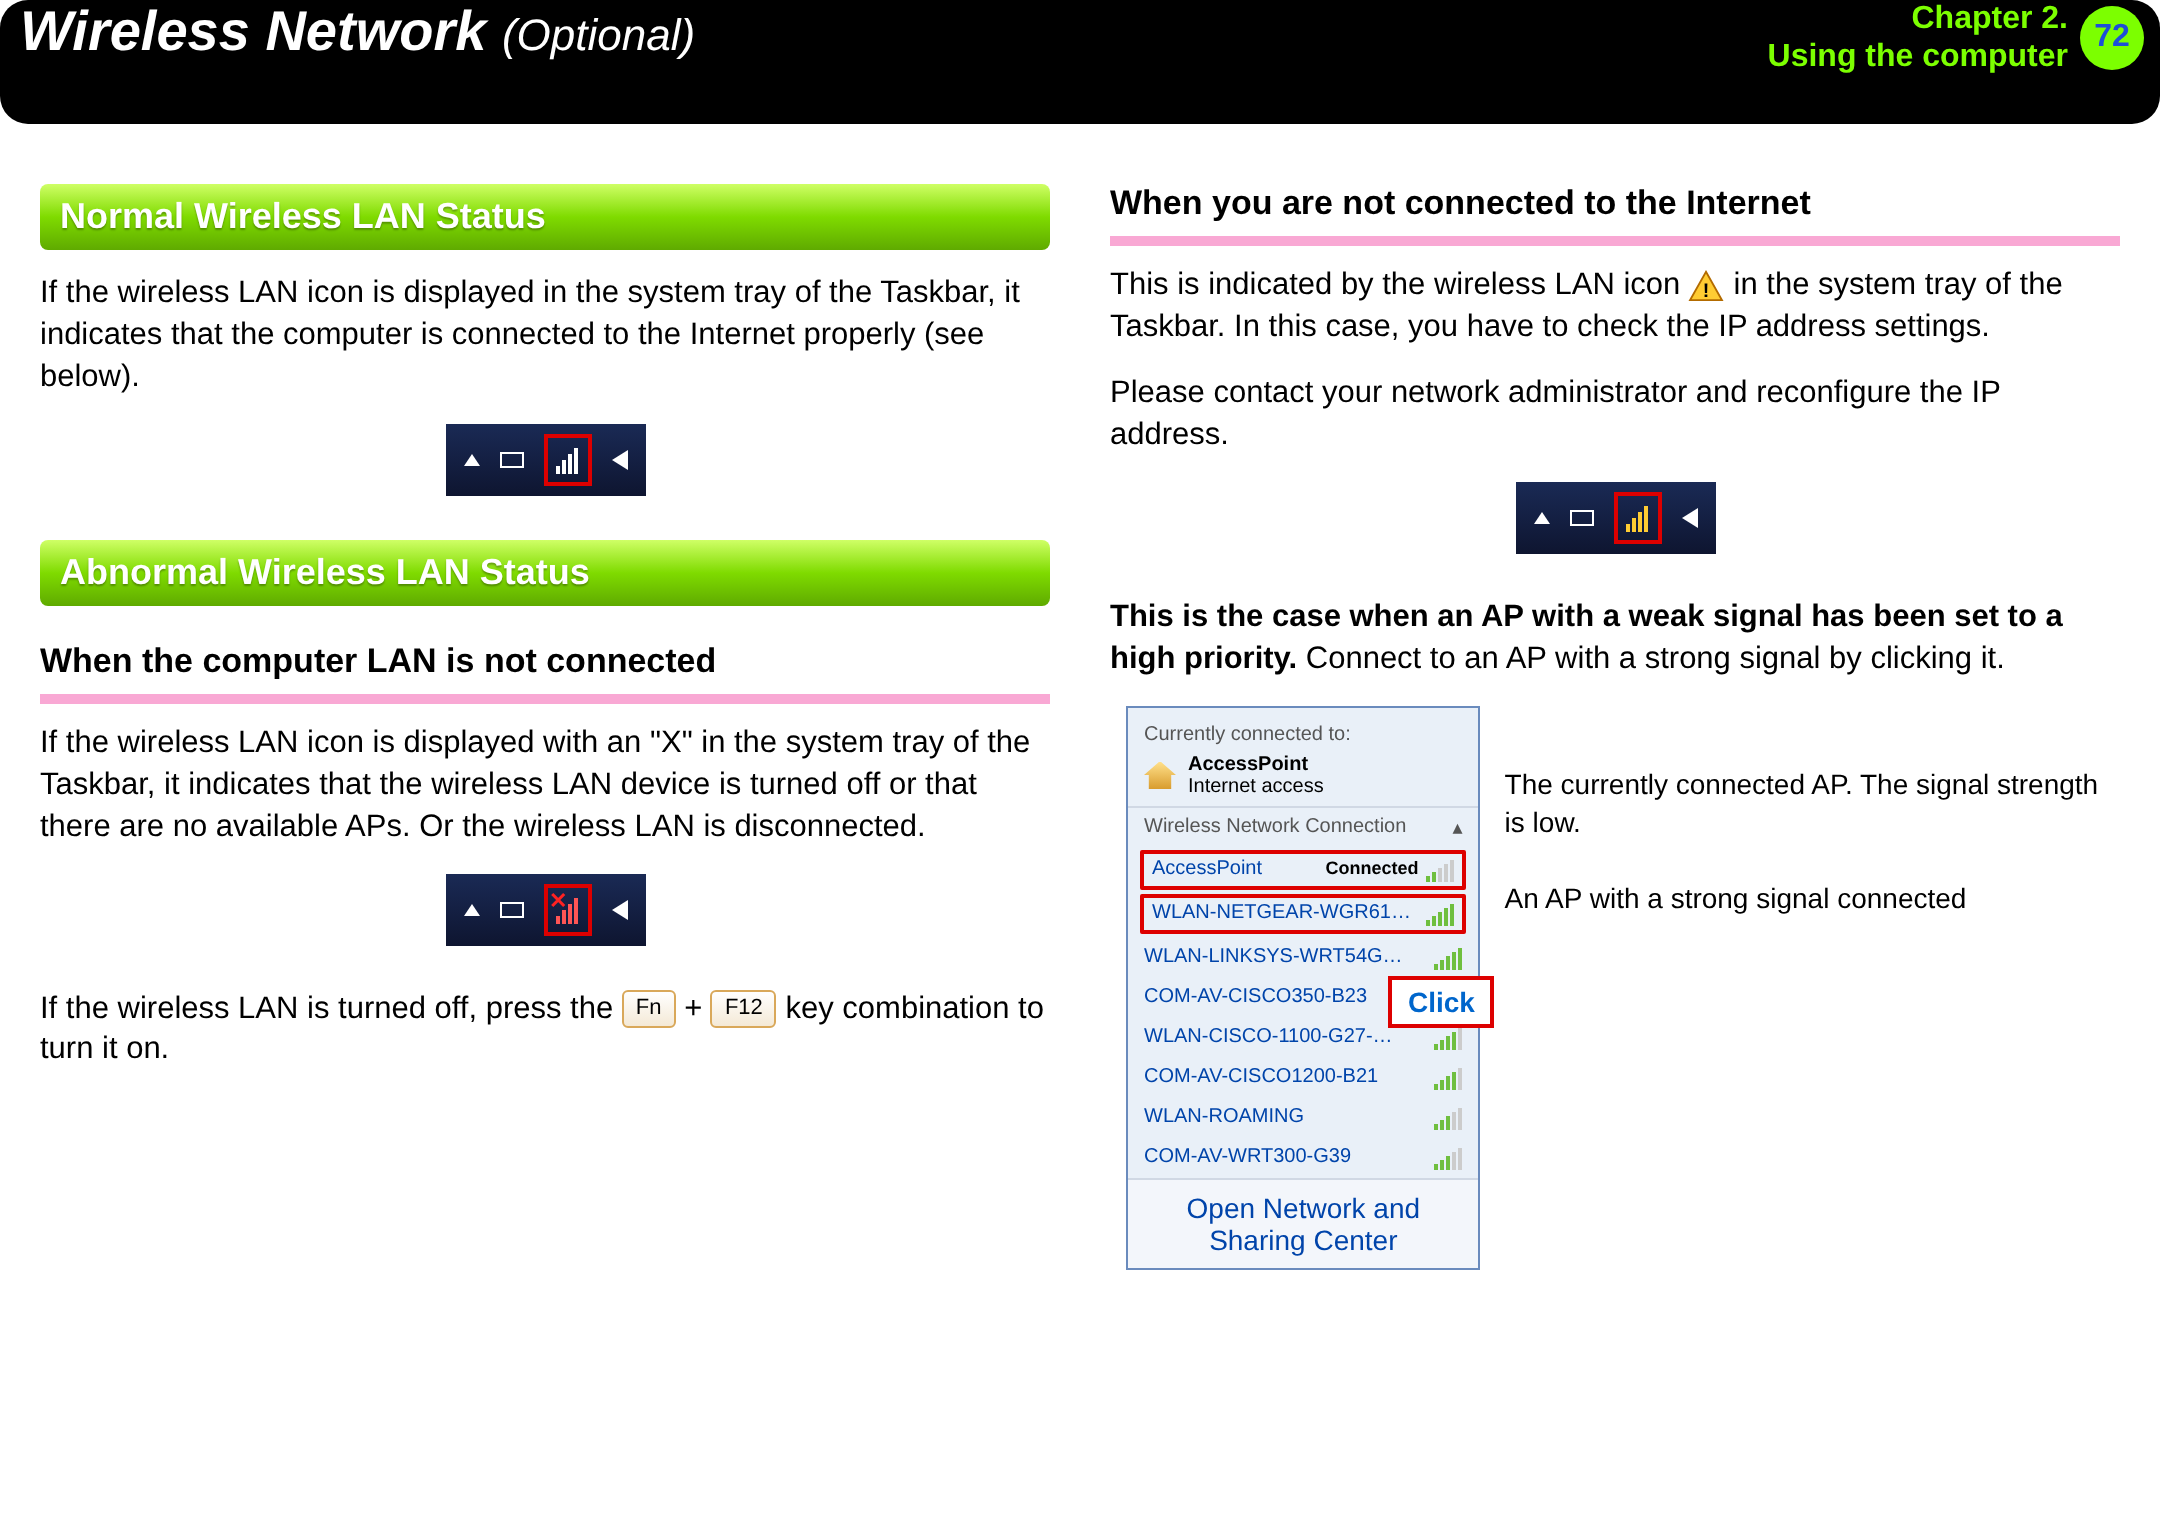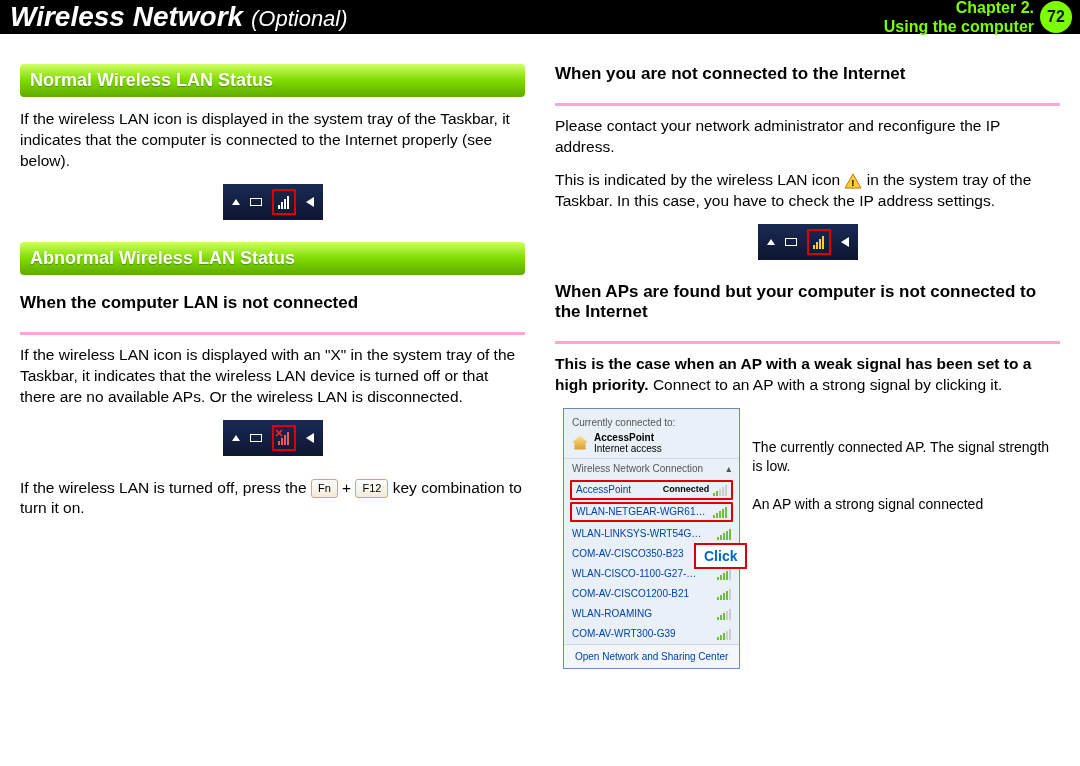--- a/index.html
+++ b/index.html
@@ -6,25 +6,26 @@
   body {
     font-family: "Segoe UI", "Myriad Pro", Arial, sans-serif;
     width: 1080px;
     height: 766px;
     background: #fff;
     overflow: hidden;
   }
   .header {
     background: #000;
     color: #fff;
-    height: 34px;
-    display: flex;
-    align-items: center;
+    height: 62px;
+    display: flex;
+    align-items: flex-start;
     justify-content: space-between;
     padding: 0 0 0 10px;
+    border-radius: 14px;
   }
   .header-title {
     font-size: 28px;
     font-weight: bold;
     font-style: italic;
   }
   .header-title .optional {
     font-weight: normal;
     font-size: 22px;
   }
@@ -35,21 +36,21 @@
     font-size: 16px;
   }
   .chapter-info {
     text-align: right;
     color: #7cff00;
     line-height: 1.2;
     font-weight: bold;
   }
   .page-badge {
     background: #7cff00;
-    color: #0f172a;
+    color: #1d4ed8;
     border-radius: 50%;
     width: 32px;
     height: 32px;
     display: flex;
     align-items: center;
     justify-content: center;
     font-weight: bold;
     margin-right: 8px;
   }
   .content {
@@ -67,22 +68,22 @@
     font-weight: bold;
     font-size: 18px;
     padding: 6px 10px;
     border-radius: 4px;
     margin-bottom: 12px;
     text-shadow: 0 1px 1px rgba(0,0,0,.3);
   }
   .sub-header {
     font-size: 17px;
     font-weight: bold;
-    border-bottom: 3px solid #f9a8d4;
-    padding-bottom: 19px;
+    border-bottom: 5px solid #f9a8d4;
+    padding-bottom: 6px;
     margin: 18px 0 10px 0;
   }
   p {
     font-size: 15.5px;
     line-height: 1.35;
     margin-bottom: 12px;
   }
   .tray {
     width: 100px;
     height: 36px;
@@ -152,21 +153,21 @@
     display:flex;justify-content:space-between;align-items:center;
     padding:4px 8px;
     color:#0044aa;
   }
   .wifi-row.boxed{
     margin:2px 6px; border:2px solid #d00; border-radius:1px; padding:2px 4px;
   }
   .wifi-row .name{white-space:nowrap;overflow:hidden;text-overflow:ellipsis;max-width:130px;}
   .wifi-row .status{font-weight:bold;font-size:9px;color:#000}
   .wifi-popup .footer{
-    text-align:center;color:#0044aa;font-size:10px;padding:6px;border-top:1px solid #d0d8e4;background:#f3f6fb;
+    text-align:center;color:#0044aa;font-size:14px;padding:6px;border-top:1px solid #d0d8e4;background:#f3f6fb;
   }
   .click-badge{
     position:absolute;
     left:130px; top:134px;
     background:#fff;border:2px solid #d00;color:#06c;font-weight:bold;
     padding:3px 8px;font-size:14px;
   }
   .popup-wrap{display:flex;align-items:flex-start;gap:12px;margin-top:8px}
   .annot{font-size:14px;line-height:1.4;padding-top:30px}
   .annot .line1{border-left:2px solid #d00;margin-left:-14px;padding-left:12px}
@@ -231,47 +232,46 @@
       <span>If the wireless LAN is turned off, press the</span>
       <span class="key">Fn</span>
       <span>+</span>
       <span class="key">F12</span>
       <span> key combination to turn it on.</span>
     </p>
   </div>
 
   <div class="col">
     <div class="sub-header" style="margin-top:0">When you are not connected to the Internet</div>
-    <p>Please contact your network administrator and reconfigure the IP address.</p>
     <p>
       <span>This is indicated by the wireless LAN icon </span>
       <span class="warn-icon">
         <svg viewBox="0 0 20 18">
             <polygon points="10,1 19,17 1,17" fill="#ffcc33" stroke="#b36b00" stroke-width="1"></polygon>
             <text x="10" y="15" text-anchor="middle" font-size="11" font-weight="bold" fill="#000">!</text>
           </svg>
       </span>
       <span> in the system tray of the Taskbar. In this case, you have to check the IP address settings.</span>
     </p>
+    <p>Please contact your network administrator and reconfigure the IP address.</p>
 
     <div class="tray">
       <span class="tri"></span>
       <span class="ic" style="border:1px solid #fff;width:12px;height:8px"></span>
       <span class="outline">
         <span class="ic">
             <span class="bar b1" style="background:#ffcc33"></span>
             <span class="bar b2" style="background:#ffcc33"></span>
             <span class="bar b3" style="background:#ffcc33"></span>
             <span class="bar b4" style="background:#ffcc33"></span>
           </span>
       </span>
       <span class="spk"></span>
     </div>
 
-    <div class="sub-header">When APs are found but your computer is not connected to the Internet</div>
     <p>
       <b>This is the case when an AP with a weak signal has been set to a high priority.</b><span> Connect to an AP with a strong signal by clicking it.</span>
     </p>
 
     <div class="popup-wrap">
       <div class="wifi-popup">
         <div class="hdr">Currently connected to:</div>
         <div class="ap-top">
           <span style="width:16px;height:14px;background:linear-gradient(#ffe08a,#d79a2b);clip-path:polygon(50% 0,100% 50%,85% 50%,85% 100%,15% 100%,15% 50%,0 50%)"></span>
           <div>

